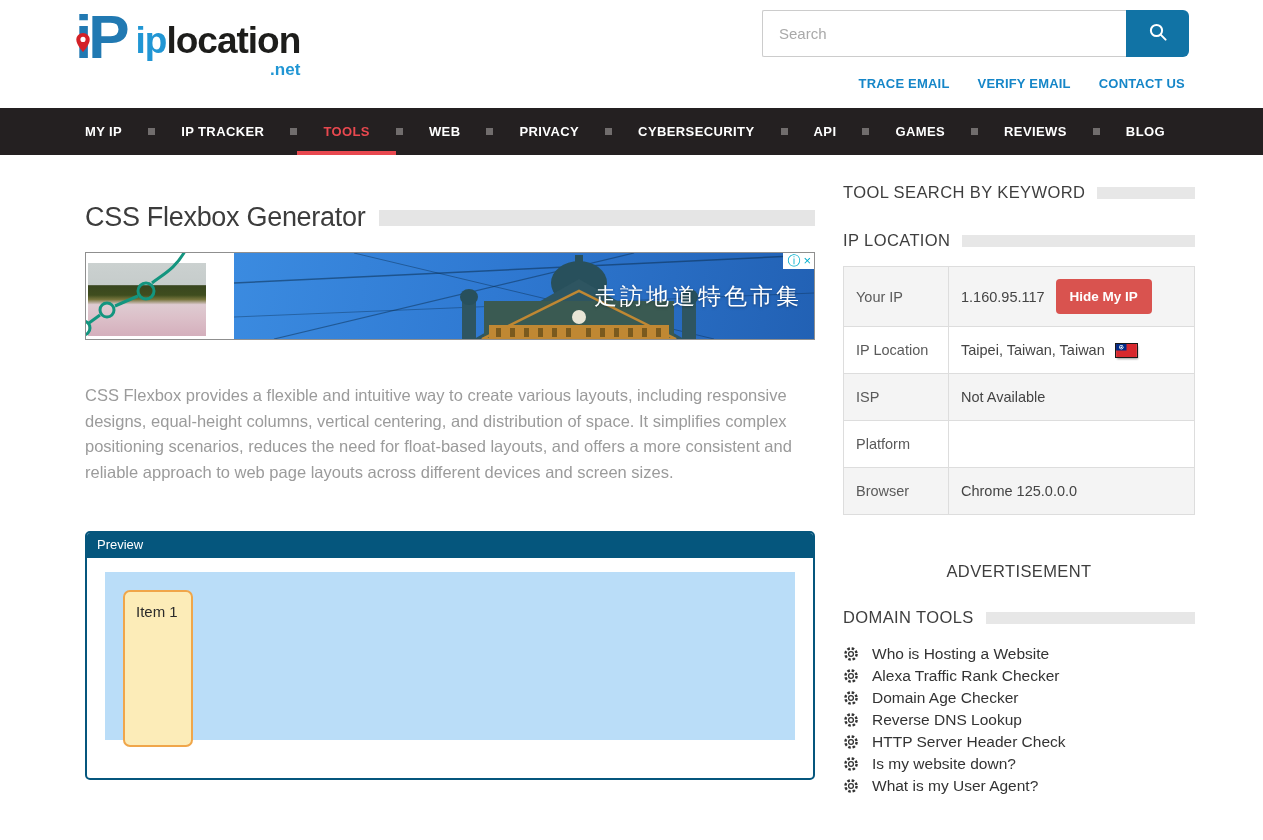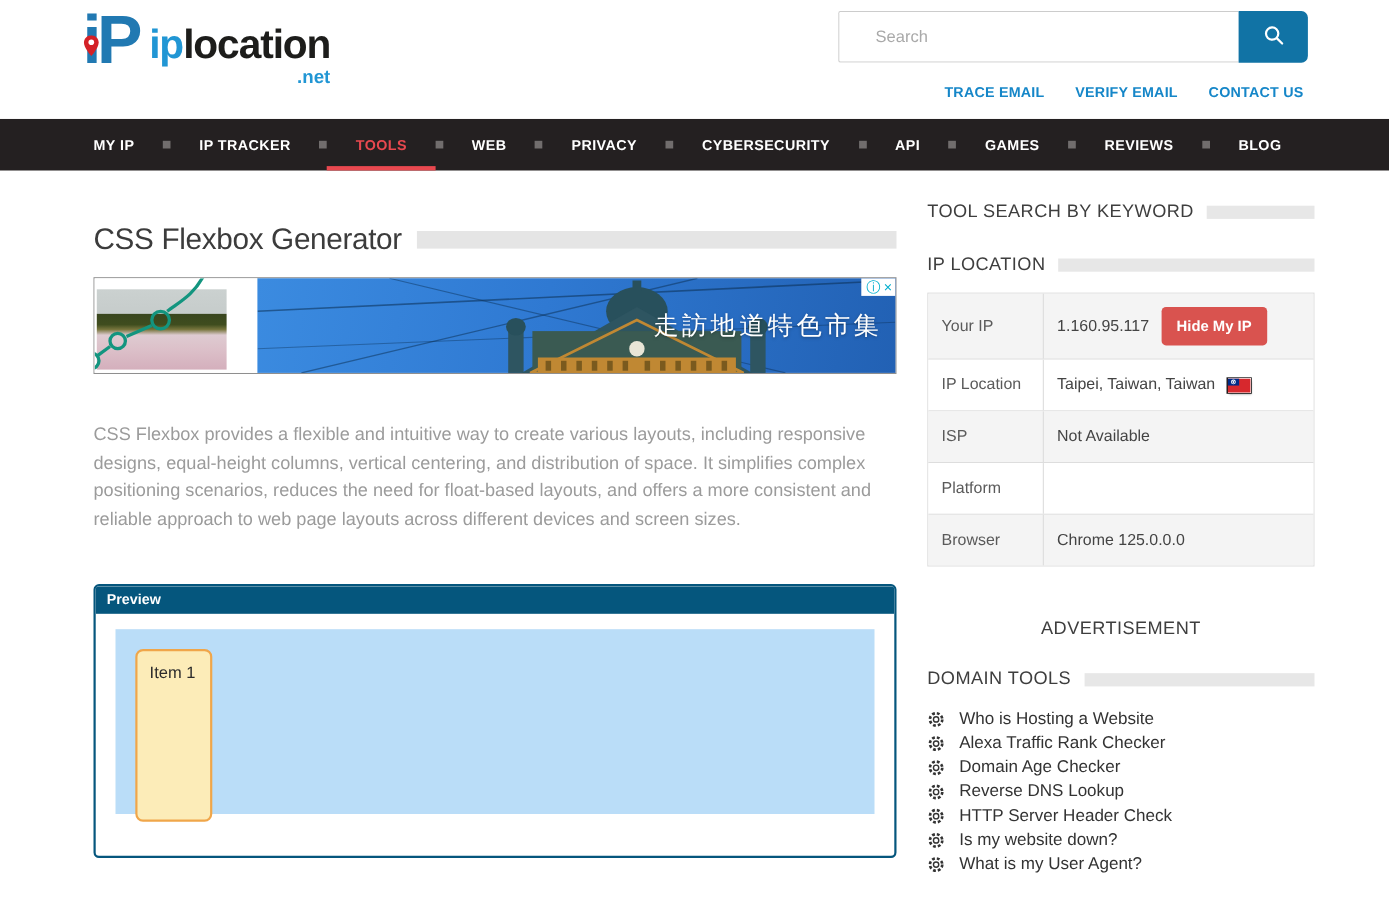--- a/index.html
+++ b/index.html
@@ -11,21 +11,21 @@
   .logo { position:absolute; left:75px; top:8px; display:flex; align-items:flex-start; text-decoration:none; cursor:pointer; }
   .logo-mark { position:relative; font-size:62px; font-weight:bold; color:#2179b2; line-height:0.95; letter-spacing:-4px; padding-right:10px; }
   .pin { position:absolute; left:1px; top:-6px; }
   .logo-word { margin-top:14px; line-height:1; }
   .word-line { font-size:37px; font-weight:bold; letter-spacing:-1px; }
   .word-ip { color:#2196d4; }
   .word-location { color:#1d1d1b; }
   .word-net { display:block; text-align:right; color:#2196d4; font-size:17px; font-weight:bold; margin-top:2px; }
 
   .header-search { position:absolute; top:10px; right:74px; width:427px; height:47px; display:flex; }
-  .header-search input { flex:1; border:1px solid #ccc; border-right:none; padding:0 33px; font-size:15px; color:#666; outline:none; border-radius:2px 0 0 2px; }
+  .header-search input { flex:1; border:1px solid #ccc; border-right:none; padding:0 16px; font-size:15px; color:#666; outline:none; border-radius:2px 0 0 2px; }
   .header-search input::placeholder { color:#a9a9a9; }
   .header-search button { width:63px; background:#1173a5; border:none; border-radius:0 6px 6px 0; cursor:pointer; display:flex; align-items:center; justify-content:center; }
 
   .header-links { position:absolute; top:76px; right:78px; display:flex; gap:28px; }
   .header-links a { color:#1586c8; font-size:13px; font-weight:bold; text-decoration:none; letter-spacing:.2px; cursor:pointer; }
 
   
   .main-nav { height:47px; background:#242021; display:flex; align-items:stretch; padding-left:85px; }
   .main-nav ul { display:flex; list-style:none; }
   .main-nav li { display:flex; align-items:center; }
@@ -57,21 +57,21 @@
   .ad-right { flex:1; position:relative; overflow:hidden;
      background:linear-gradient(100deg,#3b8be0 0%,#2f79d2 45%,#2261b4 100%); }
   .ad-building { position:absolute; left:0; bottom:0; }
   .ad-caption { position:absolute; right:12px; top:50%; transform:translateY(-50%); color:#fff; font-size:23px; letter-spacing:3px; font-family:"Liberation Sans", sans-serif; text-shadow:0 1px 3px rgba(0,0,0,.35); white-space:nowrap; }
   .ad-choices { position:absolute; top:0; right:0; background:#fff; padding:0 3px 1px 4px; display:flex; align-items:center; gap:3px; color:#00aecd; font-size:13px; line-height:15px; }
   .ad-choices span { cursor:pointer; }
 
   .intro-text { margin-top:43px; font-size:16.5px; line-height:1.55; color:#9b9b9b; }
 
   .preview-box { margin-top:46px; height:249px; border:2px solid #05567d; border-radius:5px; background:#fff; overflow:hidden; }
-  .preview-header { background:#05567d; color:#fff; font-size:13px; font-weight:bold; padding:4px 10px 6px; }
+  .preview-header { background:#05567d; color:#fff; font-size:13px; font-weight:normal; padding:4px 10px 6px; }
   .preview-body { padding:14px 18px 0; }
   .flex-container { background:#baddf8; height:168px; padding:18px; }
   .flex-item { width:70px; height:157px; background:#fcecb8; border:2px solid #f0a64a; border-radius:7px; padding:11px 0 0 11px; font-size:15px; color:#2b2b2b; }
 
   .footer-strip { position:absolute; left:0; bottom:0; width:1263px; height:8px; background:#d9e7f3; z-index:-1; }
 
   
   .side-heading { display:flex; align-items:center; font-size:16.5px; color:#3e3e3e; letter-spacing:.4px; }
   .heading-bar { flex:1; height:12px; background:#e7e7e7; margin-left:12px; }
 

